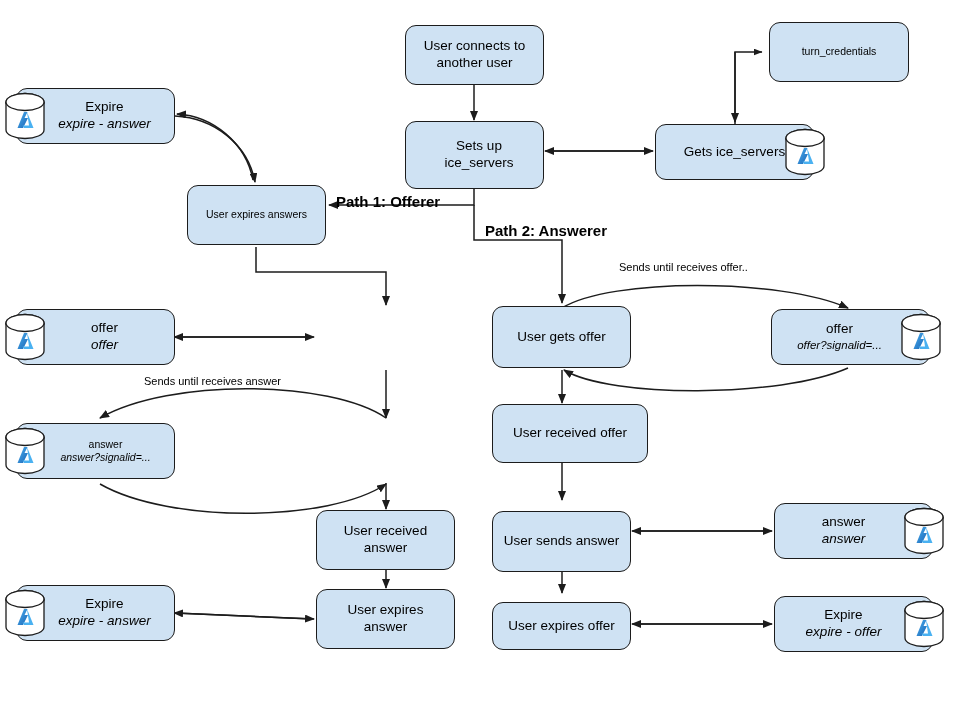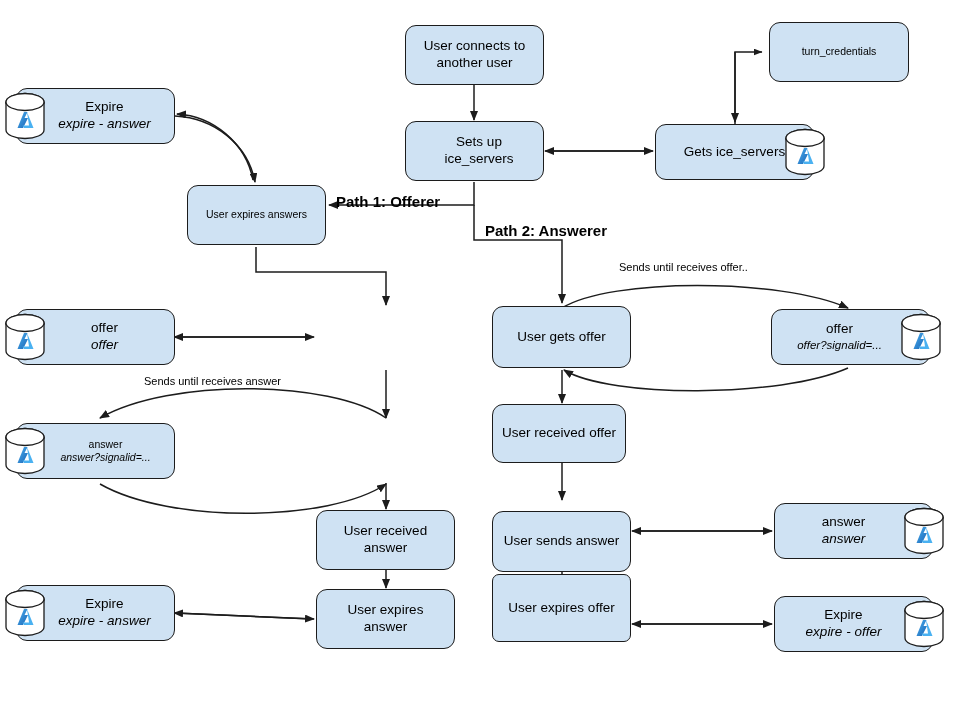--- a/index.html
+++ b/index.html
@@ -98,21 +98,21 @@
       <span class="l1">another user</span>
     </span>
   </div>
 
   <div class="node sz11" style="left:769px;top:22px;width:140px;height:60px;">
     <span class="lbl">
       <span class="l1">turn_credentials</span>
     </span>
   </div>
 
-  <div class="node sz14" style="left:405px;top:121px;width:139px;height:60px;padding-left:9px;">
+  <div class="node sz14" style="left:405px;top:121px;width:139px;height:68px;padding-left:9px;">
     <span class="lbl">
       <span class="l1">Sets up</span>
       <span class="l1">ice_servers</span>
     </span>
   </div>
 
   <div class="nodewrap" style="left:655px;top:124px;width:159px;height:56px;">
     <div class="node sz14" style="left:0;top:0;width:159px;height:56px;position:absolute;">
       <span class="lbl">
         <span class="l1">Gets ice_servers</span>
@@ -198,21 +198,21 @@
     <svg class="db left" viewBox="0 0 46 52">
       <ellipse cx="23" cy="12" rx="19" ry="8.5" fill="#fff" stroke="#1c1c1c" stroke-width="1.3"></ellipse>
       <path d="M4,12 L4,40 A19,8.5 0 0 0 42,40 L42,12" fill="#fff" stroke="#1c1c1c" stroke-width="1.3"></path>
       <ellipse cx="23" cy="12" rx="19" ry="8.5" fill="#fff" stroke="#1c1c1c" stroke-width="1.3"></ellipse>
       <path d="M22,22 L15.5,38 L21,38 L26,28 L22.5,28 L25.5,22 z" fill="url(#azgrad)"></path>
       <path d="M25,22 L31.5,38 L22,38 L20.5,35.5 L27,35.5 z" fill="#4ab1f1"></path>
     </svg>
   </div>
 
 
-  <div class="node sz14" style="left:492px;top:404px;width:134px;height:59px;">
+  <div class="node sz14" style="left:492px;top:404px;width:156px;height:59px;">
     <span class="lbl">
       <span class="l1">User received offer</span>
     </span>
   </div>
 
   <div class="node sz14" style="left:316px;top:510px;width:139px;height:60px;">
     <span class="lbl">
       <span class="l1">User received</span>
       <span class="l1">answer</span>
     </span>
@@ -256,21 +256,21 @@
     </svg>
   </div>
 
   <div class="node sz14" style="left:316px;top:589px;width:139px;height:60px;">
     <span class="lbl">
       <span class="l1">User expires</span>
       <span class="l1">answer</span>
     </span>
   </div>
 
-  <div class="node sz14" style="left:492px;top:574px;width:139px;height:68px;border-radius:7px;">
+  <div class="node sz14" style="left:492px;top:602px;width:139px;height:48px;">
     <span class="lbl">
       <span class="l1">User expires offer</span>
     </span>
   </div>
 
   <div class="nodewrap" style="left:774px;top:596px;width:159px;height:56px;">
     <div class="node sz14" style="left:0;top:0;width:159px;height:56px;position:absolute;">
       <span class="lbl" style="padding-right:20px;">
         <span class="l1">Expire</span>
         <span class="l2">expire - offer</span>

